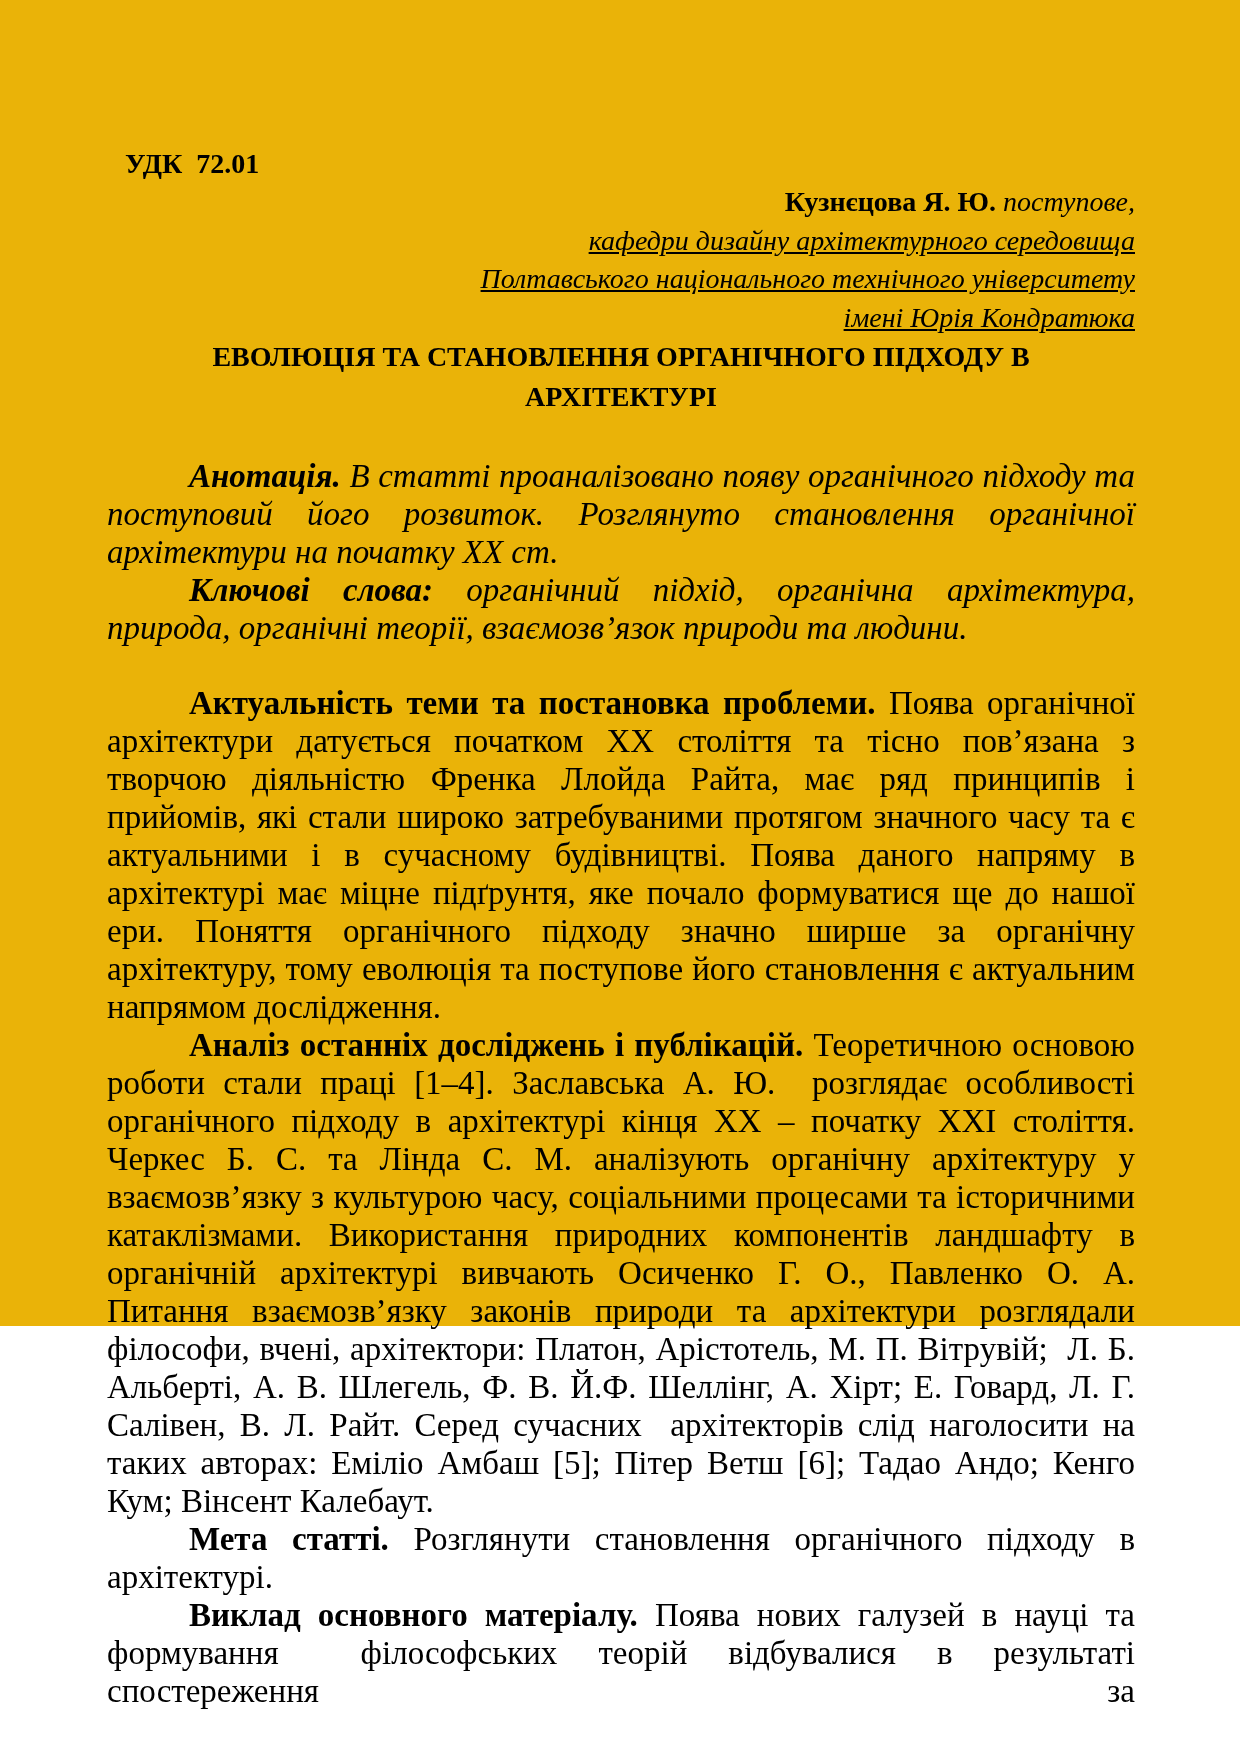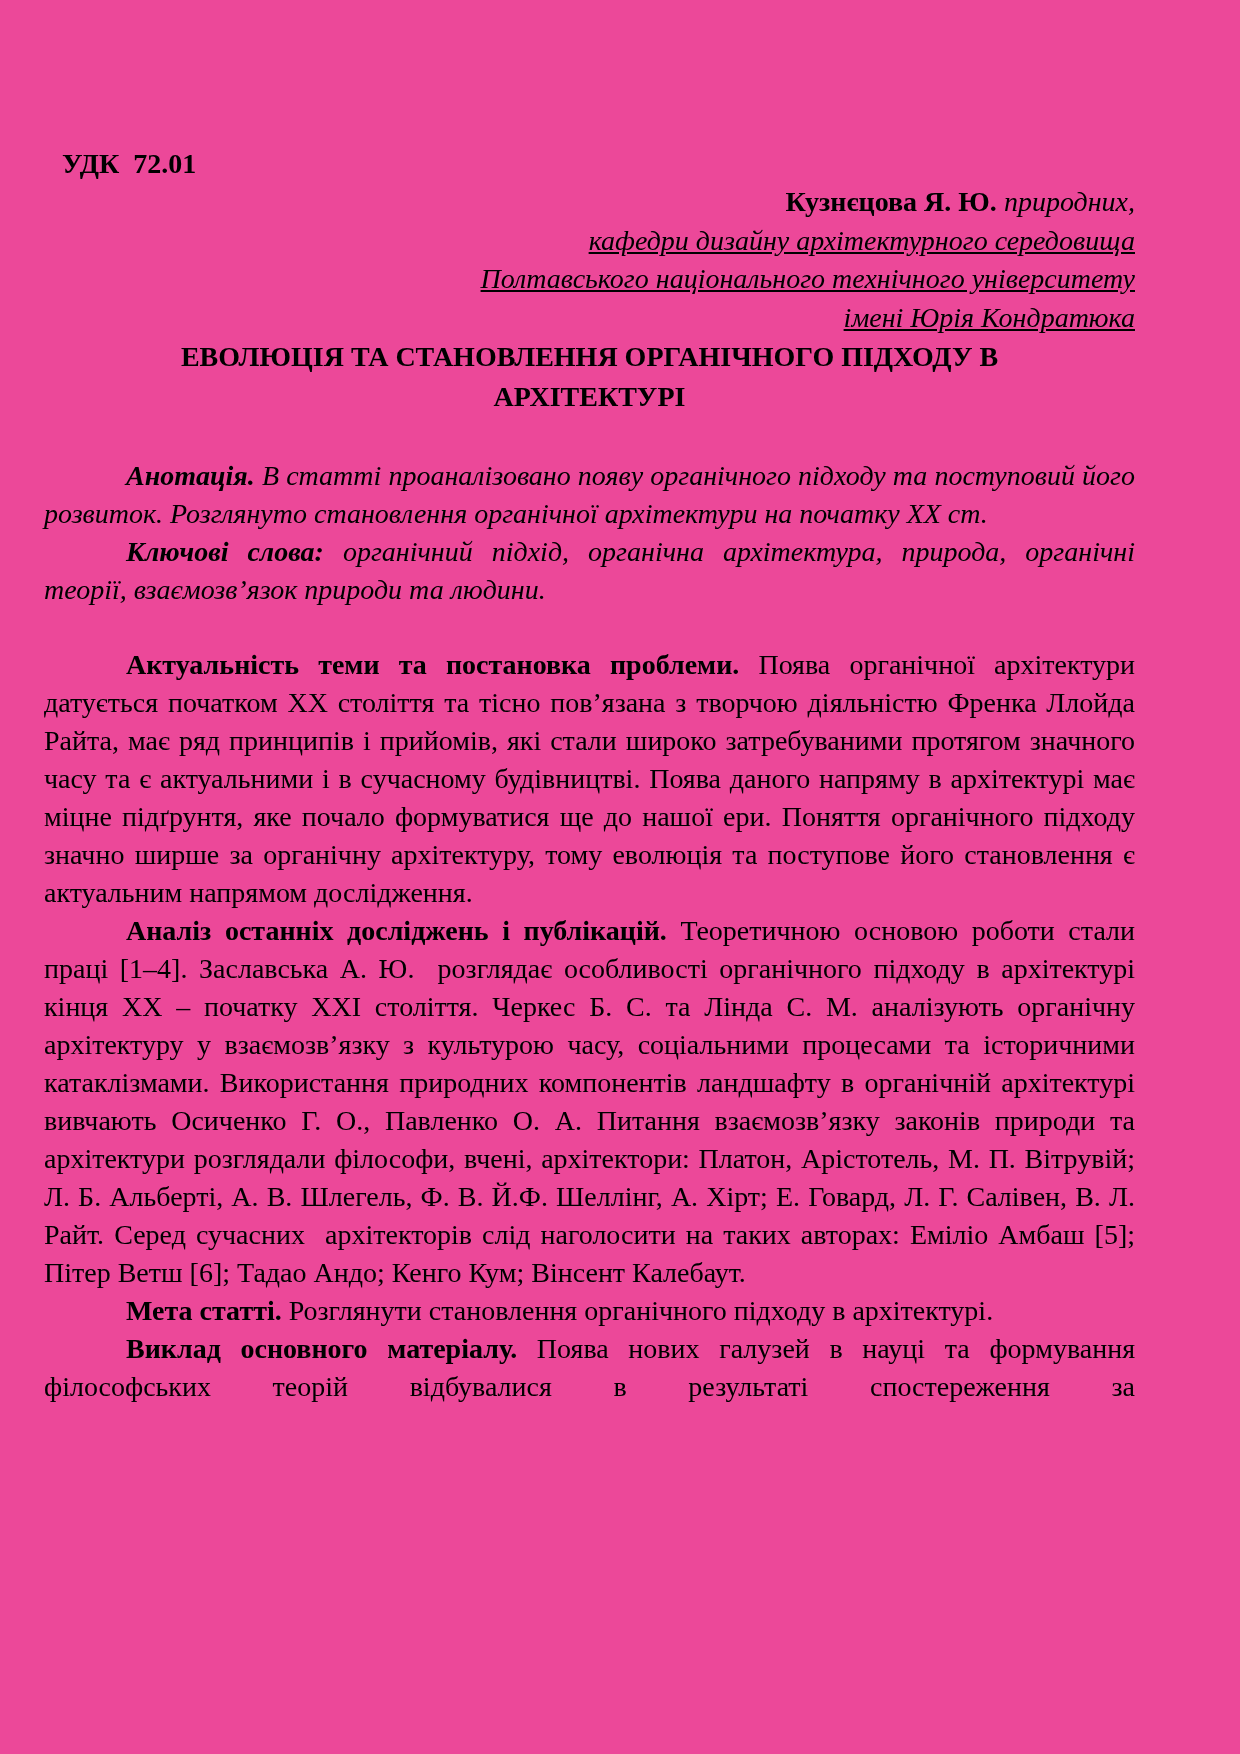--- a/index.html
+++ b/index.html
@@ -7,23 +7,23 @@
   body {
     width: 1240px;
     height: 1754px;
     font-family: "Liberation Serif", "DejaVu Serif", serif;
     color: #000000;
     position: relative;
     overflow: hidden;
   }
   .page {
     width: 1240px;
-    height: 1754px;
-    padding: 145px 105px 60px 44px;
-    background: #ec4899;
+    height: 1326px;
+    padding: 145px 105px 60px 107px;
+    background: #eab308;
   }
   .udc {
     font-size: 28px;
     line-height: 38px;
     font-weight: bold;
     white-space: pre-wrap;
     padding-left: 18px;
   }
   .author-block {
     text-align: right;
@@ -39,41 +39,41 @@
   .contact-line { white-space: pre-wrap; }
   .article-title {
     text-align: center;
     font-size: 28px;
     line-height: 40px;
     font-weight: bold;
     padding: 0 60px;
   }
   .abstract-block { margin-top: 40px; }
   p.par {
-    font-size: 28px;
+    font-size: 33px;
     line-height: 38px;
     text-align: justify;
     text-indent: 82px;
     white-space: pre-wrap;
   }
   p.italic-par { font-style: italic; }
   p.italic-par .lead { font-weight: bold; }
   .body-block { margin-top: 37px; }
   p.body-par .lead { font-weight: bold; font-style: normal; }
   p.continues { text-align-last: justify; }
 </style>
 </head>
 <body>
 
 <div class="page">
 
   <div class="udc">УДК  72.01</div>
 
   <div class="author-block">
-    <div><span class="author-name">Кузнєцова Я. Ю.</span> <span>природних,</span></div>
+    <div><span class="author-name">Кузнєцова Я. Ю.</span> <span>поступове,</span></div>
     <div class="affil-line">кафедри дизайну архітектурного середовища</div>
     <div class="affil-line">Полтавського національного технічного університету</div>
     <div class="affil-line">імені Юрія Кондратюка</div>
   </div>
 
   <h1 class="article-title">ЕВОЛЮЦІЯ ТА СТАНОВЛЕННЯ ОРГАНІЧНОГО ПІДХОДУ В АРХІТЕКТУРІ</h1>
 
   <div class="abstract-block">
     <p class="par italic-par"><span class="lead">Анотація.</span> <span>В статті проаналізовано появу органічного підходу та поступовий його розвиток. Розглянуто становлення органічної архітектури на початку ХХ ст.</span></p>
     <p class="par italic-par"><span class="lead">Ключові слова:</span> <span>органічний підхід, органічна архітектура, природа, органічні теорії, взаємозв’язок природи та людини.</span></p>

